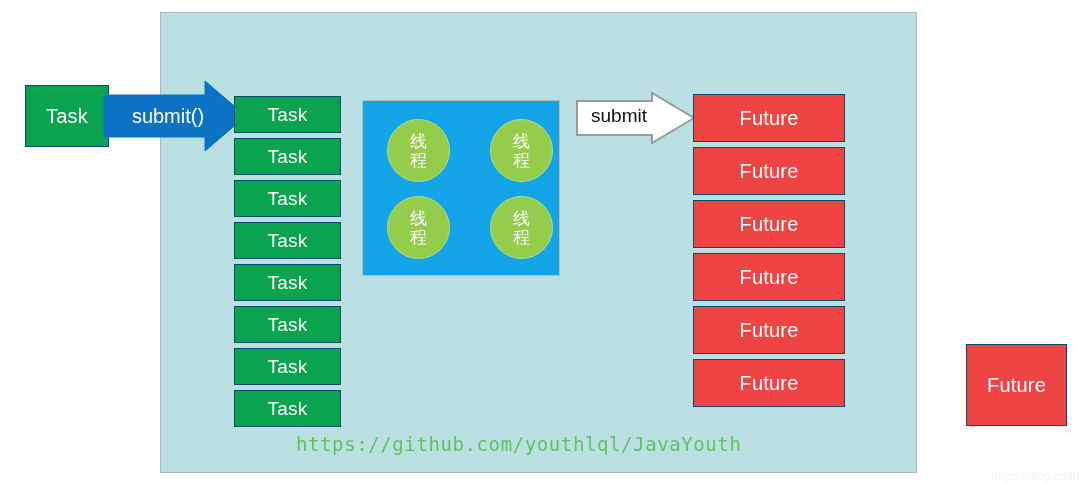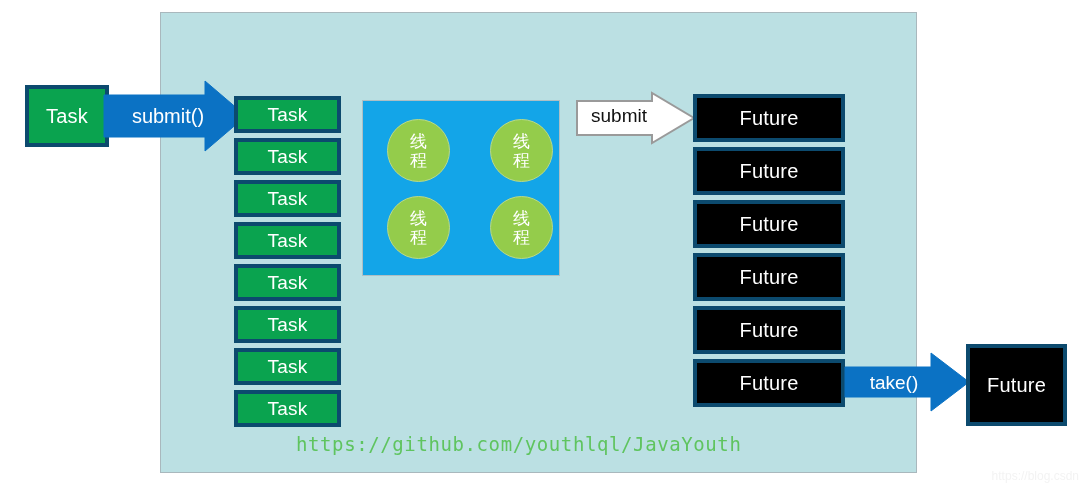--- a/index.html
+++ b/index.html
@@ -31,29 +31,29 @@
     box-sizing: border-box;
   }
 
   
   .block {
     position: absolute;
     box-sizing: border-box;
     display: flex;
     align-items: center;
     justify-content: center;
-    border: 4px solid #0c4a6e;
+    border: 1px solid #0c4a6e;
     color: #ffffff;
     font-size: 19px;
     letter-spacing: .2px;
     line-height: 1;
     white-space: nowrap;
   }
   .block.green  { background: #0aa34f; }
-  .block.purple { background: #000000; text-align: right; }
+  .block.purple { background: #ef4444; text-align: right; }
 
   
   .task-source {
     left: 25px;
     top: 85px;
     width: 84px;
     height: 62px;
     font-size: 20px;
   }
 
@@ -272,26 +272,20 @@
       <span>Future</span>
     </div>
     <div class="block purple">
       <span>Future</span>
     </div>
     <div class="block purple">
       <span>Future</span>
     </div>
   </div>
 
-  <div class="arrow arrow-take">
-    <svg width="124" height="59" viewBox="0 0 124 59" aria-hidden="true">
-      <polygon points="0,14 86,14 86,0 124,29 86,58 86,44 0,44" fill="#0b72c4" stroke="#0b72c4" stroke-width="1"></polygon>
-    </svg>
-    <div class="arrow-label">take()</div>
-  </div>
 
   <div class="block purple future-result">
     <span>Future</span>
   </div>
 
   <div class="watermark-main">https://github.com/youthlql/JavaYouth</div>
   <div class="watermark-corner">https://blog.csdn</div>
 
 </div>
 

